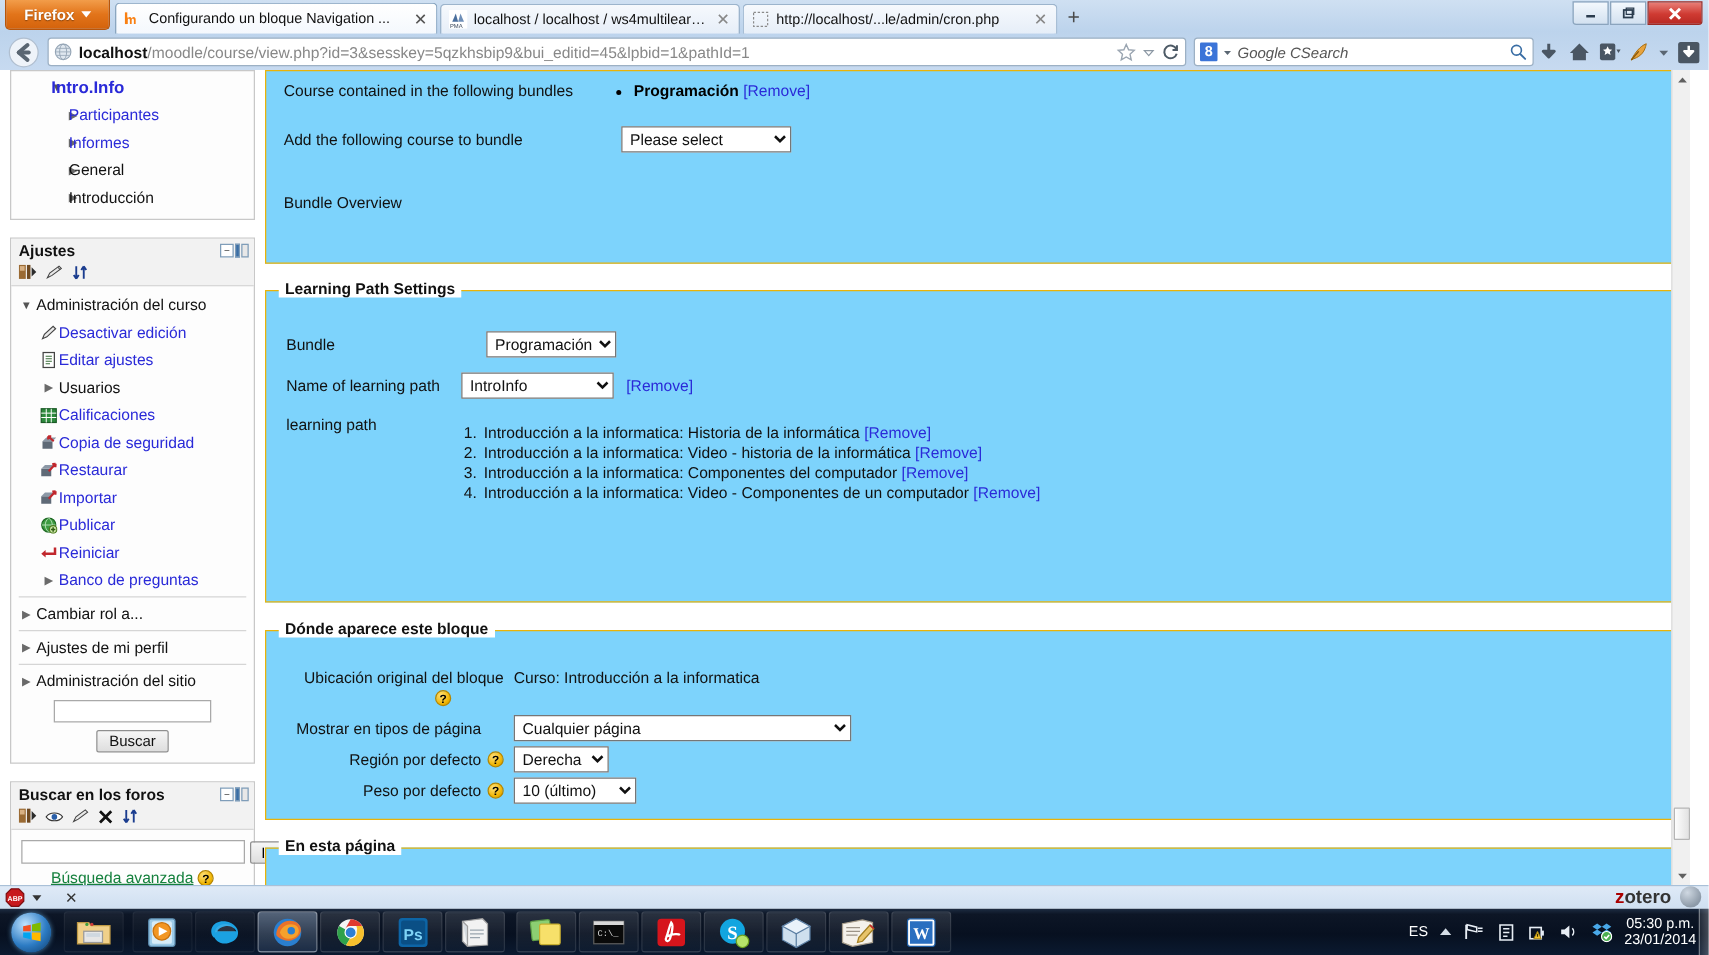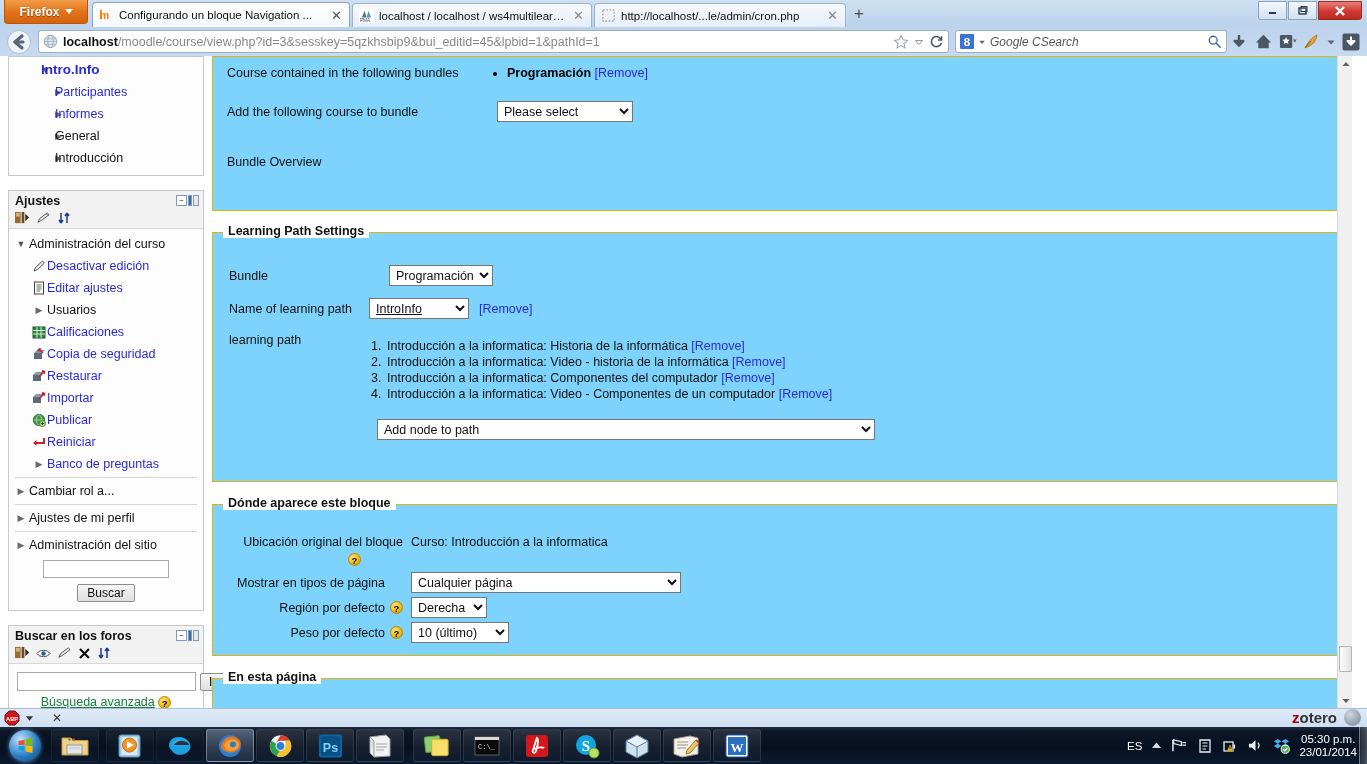--- a/index.html
+++ b/index.html
@@ -623,21 +623,21 @@
 
         <div class="frow" style="padding:32px 0 0 16px; align-items:center;gap:20px;">
           <div class="flabel" style="width:140px; text-align:left;">Bundle</div>
           <select class="m" style="width:104px;">
             <option>Programación</option>
           </select>
         </div>
 
         <div class="frow" style="padding:12px 0 0 16px; align-items:center;">
           <div class="flabel" style="width:140px; text-align:left;">Name of learning path</div>
-          <select class="m" style="width:100px;text-decoration:underline;">
+          <select class="m" style="width:122px;">
             <option>IntroInfo</option>
           </select>
           <a class="rm" href="#" style="margin-left:10px;">[Remove]</a>
         </div>
 
         <div class="frow" style="padding:14px 0 0 16px;">
           <div class="flabel" style="width:140px; text-align:left;">learning path</div>
           <ol class="lp" style="margin-left:16px; margin-top:5px;">
             <li>
               <span>Introducción a la informatica: Historia de la informática</span>
@@ -651,23 +651,20 @@
               <span>Introducción a la informatica: Componentes del computador</span>
               <a class="rm" href="#">[Remove]</a>
             </li>
             <li>
               <span>Introducción a la informatica: Video - Componentes de un computador</span>
               <a class="rm" href="#">[Remove]</a>
             </li>
           </ol>
         </div>
 
-        <select class="m" style="width:498px; margin:17px 0 0 164px;">
-          <option>Add node to path</option>
-        </select>
       </div>
 
       <div class="panel" style="height:152px; margin-top:22px;">
         <div class="panel-legend">Dónde aparece este bloque</div>
 
         <div class="frow" style="padding:30px 0 0 6px;">
           <div style="width:184px;">
             <div class="flabel">Ubicación original del bloque</div>
             <div style="text-align:right; padding-right:42px; margin-top:1px;">
               <span class="help">?</span>

